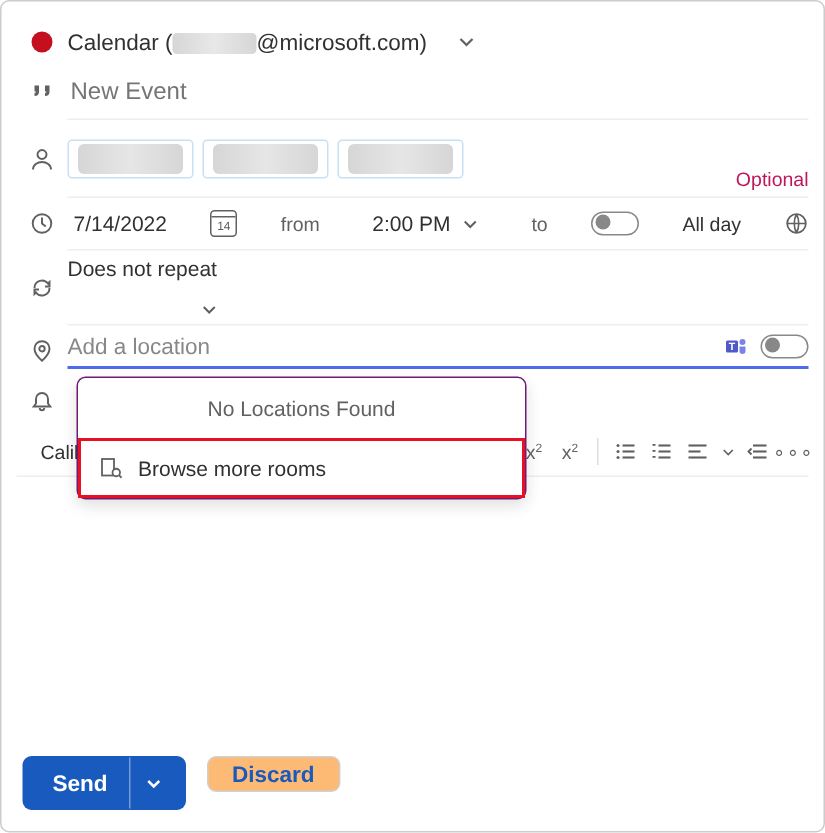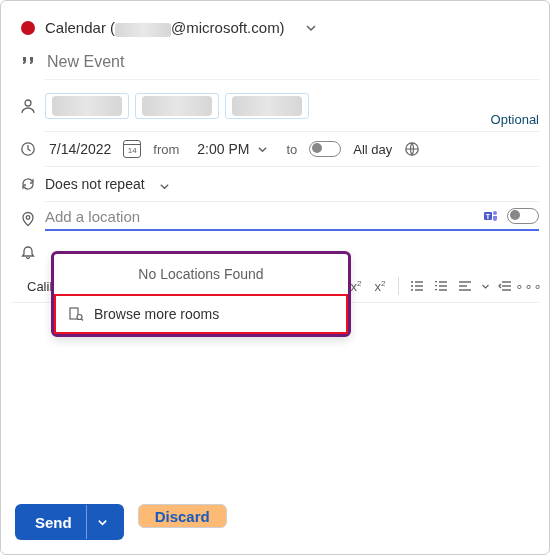--- a/index.html
+++ b/index.html
@@ -8,34 +8,34 @@
   .row { display:flex; align-items:center; min-height:34px; padding:4px 0;}
   .icon-col { width:34px; display:flex; justify-content:center; color:#616161; flex-shrink:0;}
   .content-col { flex:1; display:flex; align-items:center; gap:6px; font-size:14px; }
   .sep { border-bottom:1px solid #eee; margin-left:34px; }
   .red-dot { width:14px; height:14px; border-radius:50%; background:#c50f1f;}
   .calendar-title { color:#323130; font-size:15px;}
   .chev { width:20px; height:20px; display:flex; align-items:center; justify-content:center; color:#616161;}
   .title-input { border:none; outline:none; width:100%; font-size:16px; color:#616161;}
   .pill-grey { width:70px; height:20px; border-radius:4px; background:linear-gradient(90deg,#d6d6d6,#e6e6e6,#d6d6d6); }
   .chip { display:flex; align-items:center; justify-content:center; gap:6px; border:1px solid #c7e0f4; border-radius:3px; height:26px; padding:0 6px;}
-  .optional { color:#0c4a6e; font-size:13px; margin-left:auto; padding-left:8px;margin-top:28px;}
+  .optional { color:#be185d; font-size:13px; margin-left:auto; padding-left:8px;margin-top:28px;}
   .date-txt { font-size:14px; color:#323130; padding:2px 4px;}
   .cal-btn { width:18px; height:18px; border:1.3px solid #616161; border-radius:3px; position:relative;}
   .cal-btn::before{content:""; position:absolute; top:3px; left:0; right:0; height:1.3px; background:#616161;}
   .cal-btn::after{content:"14"; position:absolute; top:5px; left:0; right:0; text-align:center; font-size:8px; color:#616161;}
   .label-mid { font-size:13px; color:#616161; padding:0 4px;}
   .time-sel { display:flex; align-items:center; gap:8px; padding:2px 6px; }
   .toggle { width:32px; height:16px; border-radius:8px; border:1.3px solid #888; background:#fff; position:relative;}
   .toggle::after{content:""; position:absolute; width:10px; height:10px; border-radius:50%; background:#888; left:2px; top:1px;}
   .allday { font-size:13px; color:#323130; padding:0 4px;}
   .loc-row .content-col { border-bottom:2px solid #4f6bed; padding-bottom:4px;}
   .loc-ph { color:#8a8886; font-size:15px; flex:1;}
   .teams { display:flex; align-items:center; gap:4px; font-size:13px; color:#323130;}
-  .dropdown { position:absolute; left:50px; top:250px; width:300px; background:#fff; border:3px solid #701a75; border-radius:6px; box-shadow:0 4px 10px rgba(0,0,0,0.12); z-index:10;}
+  .dropdown { position:absolute; left:50px; top:250px; width:300px; background:#fff; border:1px solid #701a75; border-radius:6px; box-shadow:0 4px 10px rgba(0,0,0,0.12); z-index:10;}
   .dd-head { text-align:center; padding:12px; color:#616161; font-size:14px;}
   .dd-item { display:flex; align-items:center; gap:10px; padding:10px 12px; border-top:1px solid #eee; font-size:14px; color:#323130; border:2.5px solid #e81123;}
   .toolbar { display:flex; align-items:center; gap:4px; padding:6px 0 6px 4px; font-size:13px; color:#323130; border-bottom:1px solid #eee; margin:0 10px 0 10px;}
   .tb-txt { padding:0 2px;}
   .tb-icon { width:20px; display:flex; justify-content:center; color:#616161;}
   .tb-sep { width:1px; height:18px; background:#ddd; margin:0 4px;}
   .footer { position:absolute; bottom:0; left:0; right:0; padding:14px; display:flex; gap:14px;}
   .send-btn { background:#185abd; color:#fff; border:none; border-radius:6px; height:36px; display:flex; align-items:center; overflow:hidden;}
   .send-main { padding:0 14px; font-size:15px; font-weight:600; }
   .send-split { padding:0 10px; border-left:1px solid rgba(255,255,255,0.4); height:100%; display:flex; align-items:center;}
@@ -97,21 +97,21 @@
   </div>
   <div class="sep"></div>
 
   <div class="row">
     <div class="icon-col">
       <svg width="16" height="16" viewBox="0 0 16 16">
           <circle cx="8" cy="8" r="6.2" stroke="#616161" stroke-width="1.3" fill="none"></circle>
           <path d="M8 4v4l2.5 2" stroke="#616161" stroke-width="1.3" fill="none"></path>
         </svg>
     </div>
-    <div class="content-col" style="gap:8px;">
+    <div class="content-col" style="gap:8px;justify-content:space-between;">
       <span class="date-txt">7/14/2022</span>
       <span class="cal-btn"></span>
       <span class="label-mid">from</span>
       <span class="time-sel">
         <span>2:00 PM</span>
         <svg width="11" height="11" viewBox="0 0 12 12">
             <path d="M2 4l4 4 4-4" stroke="#616161" stroke-width="1.5" fill="none"></path>
           </svg>
       </span>
       <span class="label-mid">to</span>
@@ -127,21 +127,21 @@
   </div>
   <div class="sep"></div>
 
   <div class="row">
     <div class="icon-col">
       <svg width="16" height="16" viewBox="0 0 16 16">
           <path d="M3 8a5 5 0 0 1 9-3l1-1v3h-3M13 8a5 5 0 0 1-9 3l-1 1v-3h3" stroke="#616161" stroke-width="1.3" fill="none"></path>
         </svg>
     </div>
     <div class="content-col">
-      <span style="display:flex;align-items:flex-end;gap:14px;">
+      <span style="display:flex;align-items:flex-end;gap:14px;flex-direction:column;">
         <span>Does not repeat</span>
         <svg width="11" height="11" viewBox="0 0 12 12">
             <path d="M2 4l4 4 4-4" stroke="#616161" stroke-width="1.5" fill="none"></path>
           </svg>
       </span>
     </div>
   </div>
   <div class="sep"></div>
 
   <div class="row loc-row">

